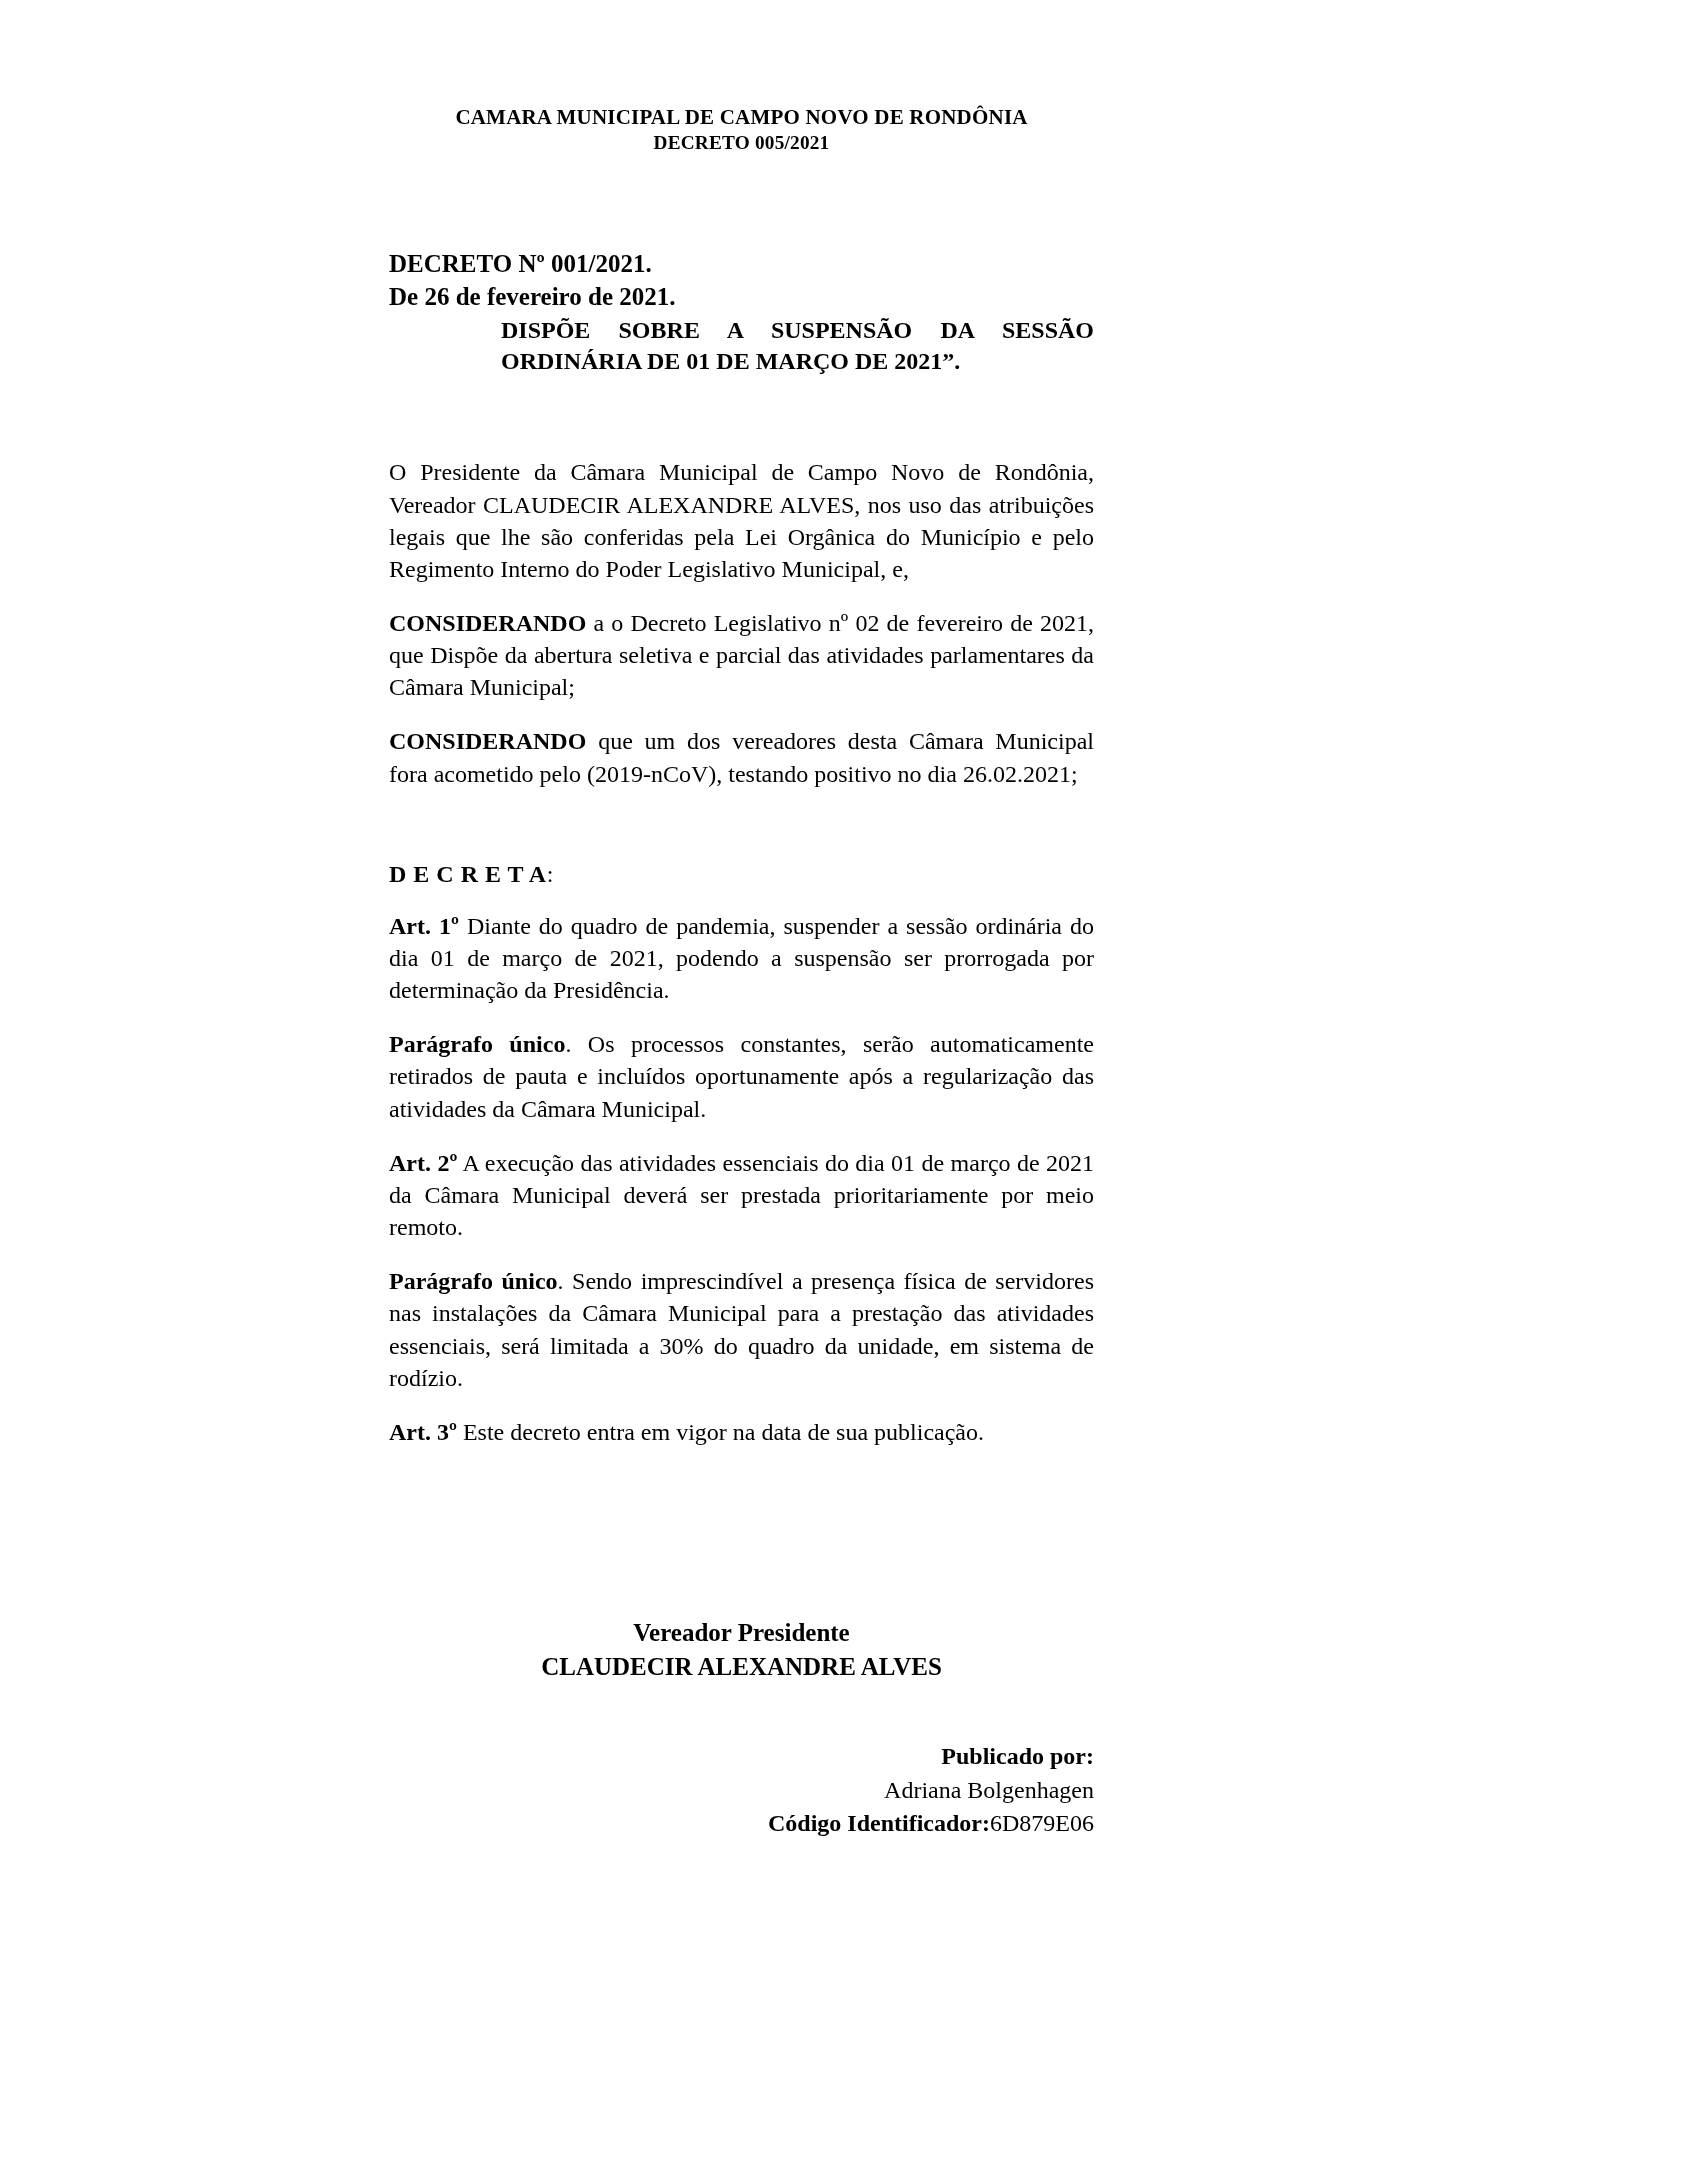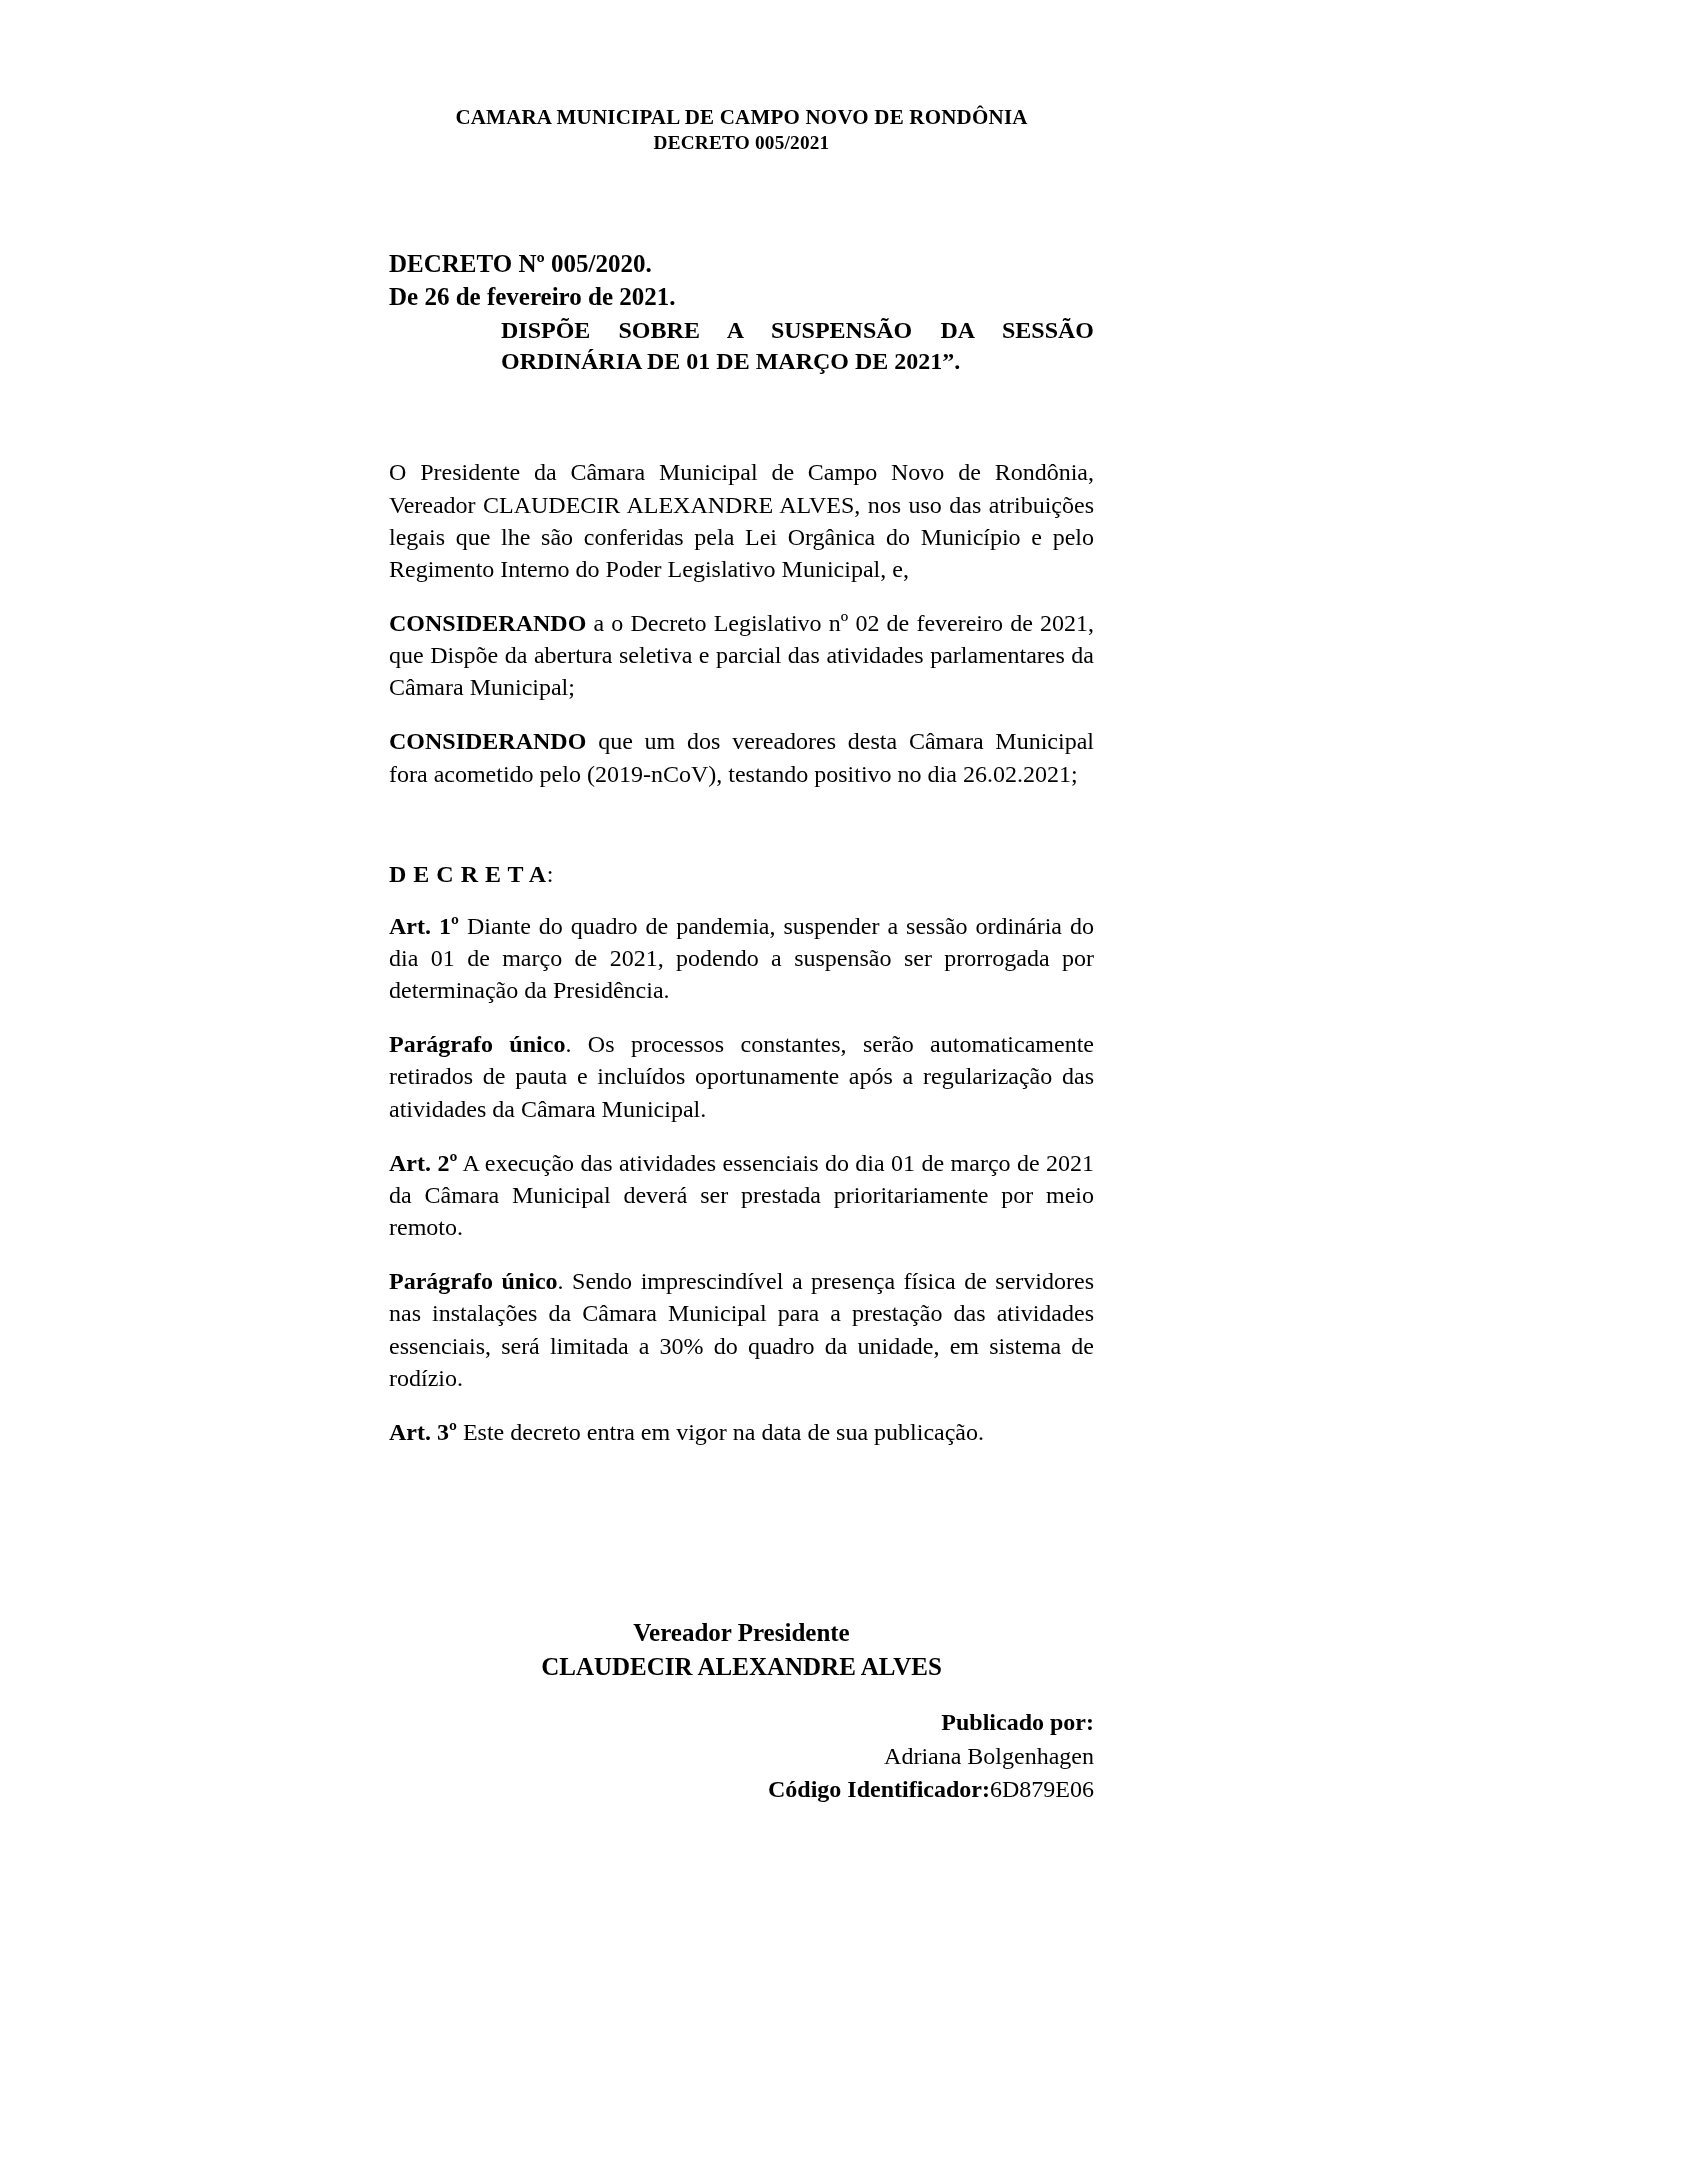--- a/index.html
+++ b/index.html
@@ -74,42 +74,42 @@
 
   .signature {
     text-align: center;
     font-weight: bold;
     font-size: 25px;
     line-height: 1.35;
     margin-top: 10px;
   }
 
   .publish {
-    margin-top: 23px;
+    margin-top: 57px;
     text-align: right;
     font-size: 24px;
     line-height: 1.38;
   }
   .publish .pub-label { font-weight: bold; font-size: 24px; }
   .publish .pub-name { font-weight: normal; }
   .publish .code-label { font-weight: bold; }
 </style>
 </head>
 <body>
 
 <div class="page">
 
   <div class="header">
     <div class="line1">CAMARA MUNICIPAL DE CAMPO NOVO DE RONDÔNIA</div>
     <div class="line2">DECRETO 005/2021</div>
   </div>
 
   <div class="body-block">
 
-    <div class="decree-title">DECRETO Nº 005/2020.</div>
+    <div class="decree-title">DECRETO Nº 001/2021.</div>
     <div class="decree-title">De 26 de fevereiro de 2021.</div>
 
     <div class="ementa">DISPÕE SOBRE A SUSPENSÃO DA SESSÃO ORDINÁRIA DE 01 DE MARÇO DE 2021”.</div>
 
     <div class="para first">O Presidente da Câmara Municipal de Campo Novo de Rondônia, Vereador CLAUDECIR ALEXANDRE ALVES, nos uso das atribuições legais que lhe são conferidas pela Lei Orgânica do Município e pelo Regimento Interno do Poder Legislativo Municipal, e,</div>
 
     <div class="para">
       <b>CONSIDERANDO</b><span> a o Decreto Legislativo nº 02 de fevereiro de 2021, que Dispõe da abertura seletiva e parcial das atividades parlamentares da Câmara Municipal;</span>
     </div>
 

